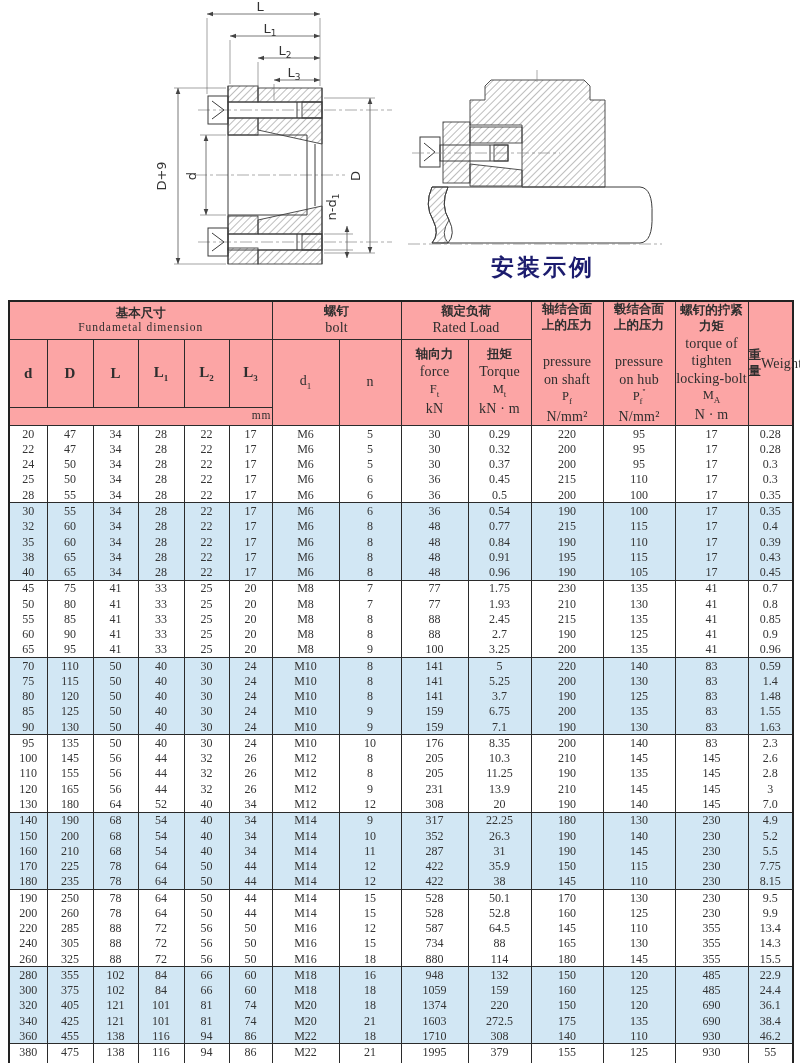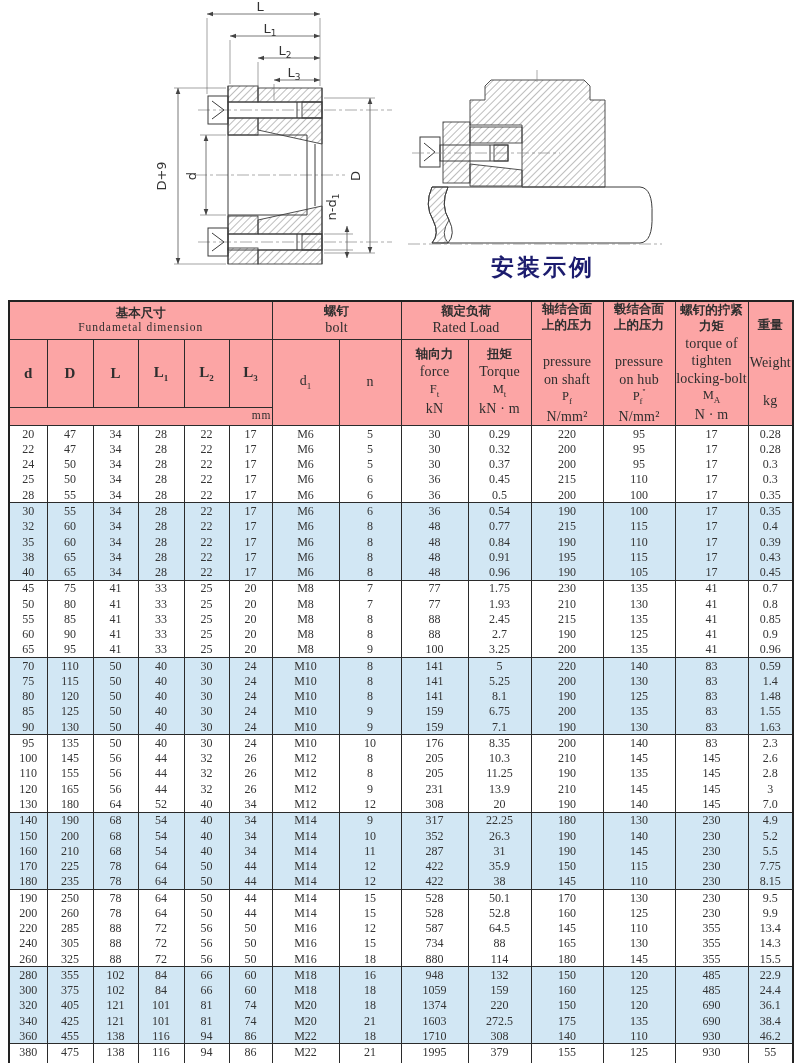--- a/index.html
+++ b/index.html
@@ -36,21 +36,21 @@
   .zh{font-weight:bold;font-size:12.5px;line-height:1.25;}
   .en{font-size:11.5px;line-height:1.2;letter-spacing:1px;text-align:right;}
   .en2{font-size:14px;line-height:1.25;letter-spacing:0.2px;}
   .colhead{font-weight:bold;font-size:15px;text-align:center;}
   .colhead2{font-size:14px;text-align:center;}
   .sym{font-size:12.5px;line-height:1.3;}
   sub{font-size:9px;}
   sup{font-size:8px;}
   th .stack{display:flex;flex-direction:column;justify-content:center;align-items:center;}
   .gap-top{margin-top:20px;}
-  .wstack{display:flex;flex-direction:column;justify-content:space-between;align-items:center;height:92px;padding:4px 0;}
+  .wstack{display:flex;flex-direction:row;justify-content:space-between;align-items:center;height:92px;padding:4px 0;}
 </style>
 </head>
 <body>
 
 <svg id="drawings" width="800" height="298" viewBox="0 0 800 298">
   <defs>
     <pattern id="h1" patternUnits="userSpaceOnUse" width="5" height="5" patternTransform="rotate(45)">
       <line x1="0" y1="0" x2="0" y2="5" stroke="#5a5a5a" stroke-width="0.8"></line>
     </pattern>
     <marker id="arr" viewBox="0 0 10 10" refX="9" refY="5" markerWidth="9" markerHeight="9" orient="auto-start-reverse">
@@ -540,21 +540,21 @@
         <tr class="hl">
           <td>80</td>
           <td>120</td>
           <td>50</td>
           <td>40</td>
           <td>30</td>
           <td>24</td>
           <td>M10</td>
           <td>8</td>
           <td>141</td>
-          <td>8.1</td>
+          <td>3.7</td>
           <td>190</td>
           <td>125</td>
           <td>83</td>
           <td>1.48</td>
         </tr>
         <tr class="hl">
           <td>85</td>
           <td>125</td>
           <td>50</td>
           <td>40</td>

